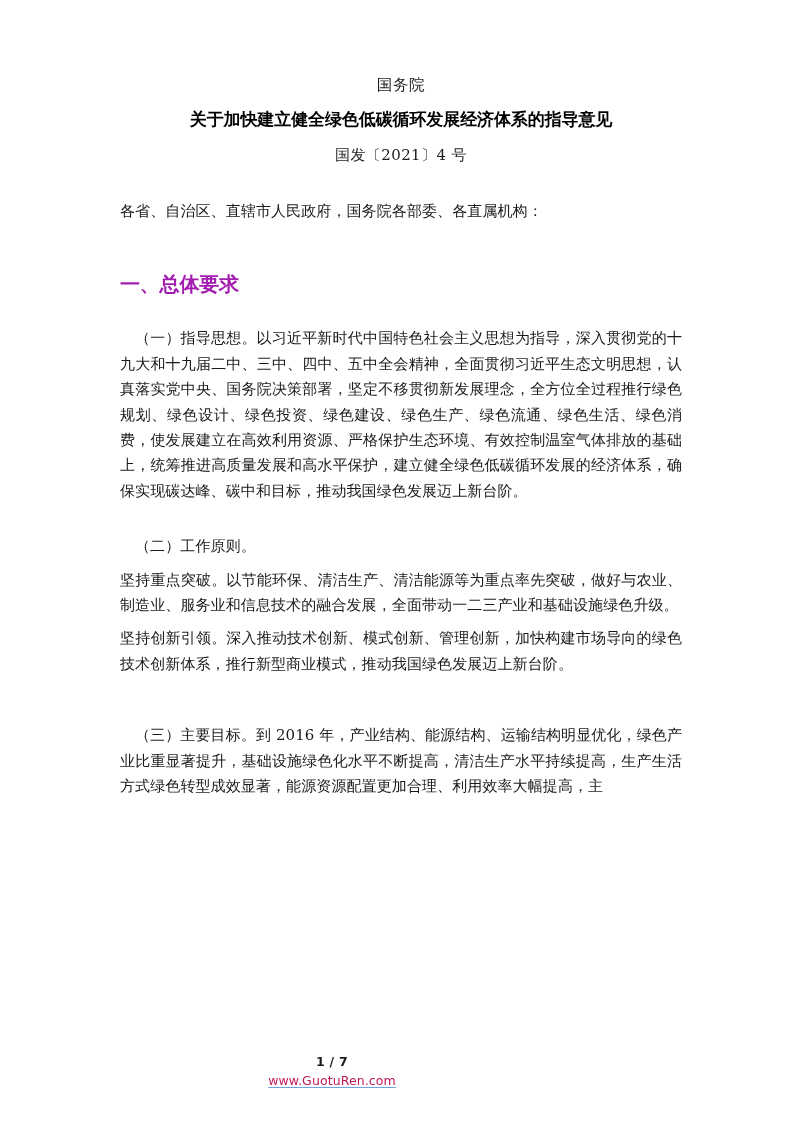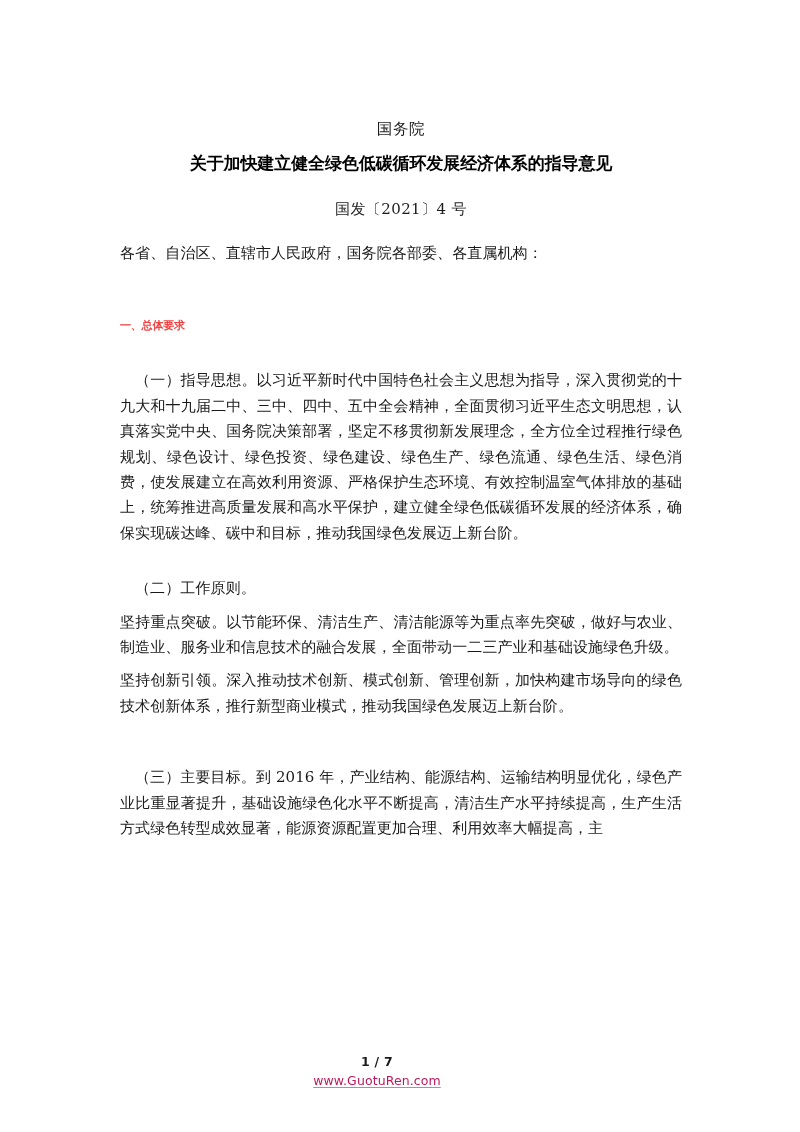--- a/index.html
+++ b/index.html
@@ -30,52 +30,52 @@
   
   .content {
     position: absolute;
     left: 120px;
     top: 0;
     width: 562px;
   }
 
   
   .masthead {
-    padding-top: 116px;
+    padding-top: 72px;
     text-align: center;
   }
   .issuer {
     font-family: "DejaVu Serif", "Liberation Serif", serif;
     font-size: 15.5px;
     line-height: 26px;
     letter-spacing: 0.6px;
     color: #1c1c1c;
     font-weight: 400;
   }
   .doc-title {
     margin-top: 9px;
     font-family: "DejaVu Sans", "Liberation Sans", sans-serif;
     font-size: 17px;
     font-weight: 700;
     line-height: 24px;
     letter-spacing: -0.1px;
     color: #000000;
   }
   .doc-number {
-    margin-top: 22px;
+    margin-top: 12px;
     font-family: "DejaVu Serif", "Liberation Serif", serif;
     font-size: 15px;
     line-height: 24px;
     letter-spacing: 0.4px;
     color: #1c1c1c;
   }
 
   
   .body-area {
-    margin-top: 20px;
+    margin-top: 32px;
   }
   p.para {
     margin: 0;
     font-family: "DejaVu Serif", "Liberation Serif", serif;
     font-size: 15px;
     line-height: 25.4px;
     color: #1a1a1a;
     text-align: justify;
     text-justify: inter-character;
     letter-spacing: 0.1px;
@@ -84,35 +84,34 @@
     text-indent: 1em;
   }
   .gap-sm { height: 8px; }
   .gap-lg { height: 30px; }
   .gap-xl { height: 40px; }
 
   
   h2.section-heading {
     margin: 0;
     font-family: "DejaVu Sans", "Liberation Sans", sans-serif;
-    font-size: 11px;
+    font-size: 20px;
     font-weight: 700;
     line-height: 24px;
-    color: #ef4444;
+    color: #a21caf;
     letter-spacing: -0.2px;
   }
 
   
   .footer {
     position: absolute;
     left: 0;
     top: 1054px;
     width: 664px;
     text-align: center;
-    margin-left: 45px;
   }
   .page-number {
     font-family: "DejaVu Sans", "Liberation Sans", sans-serif;
     font-size: 12.5px;
     font-weight: 700;
     line-height: 16px;
     color: #1a1a1a;
     letter-spacing: 0.3px;
   }
   .footer-link {

